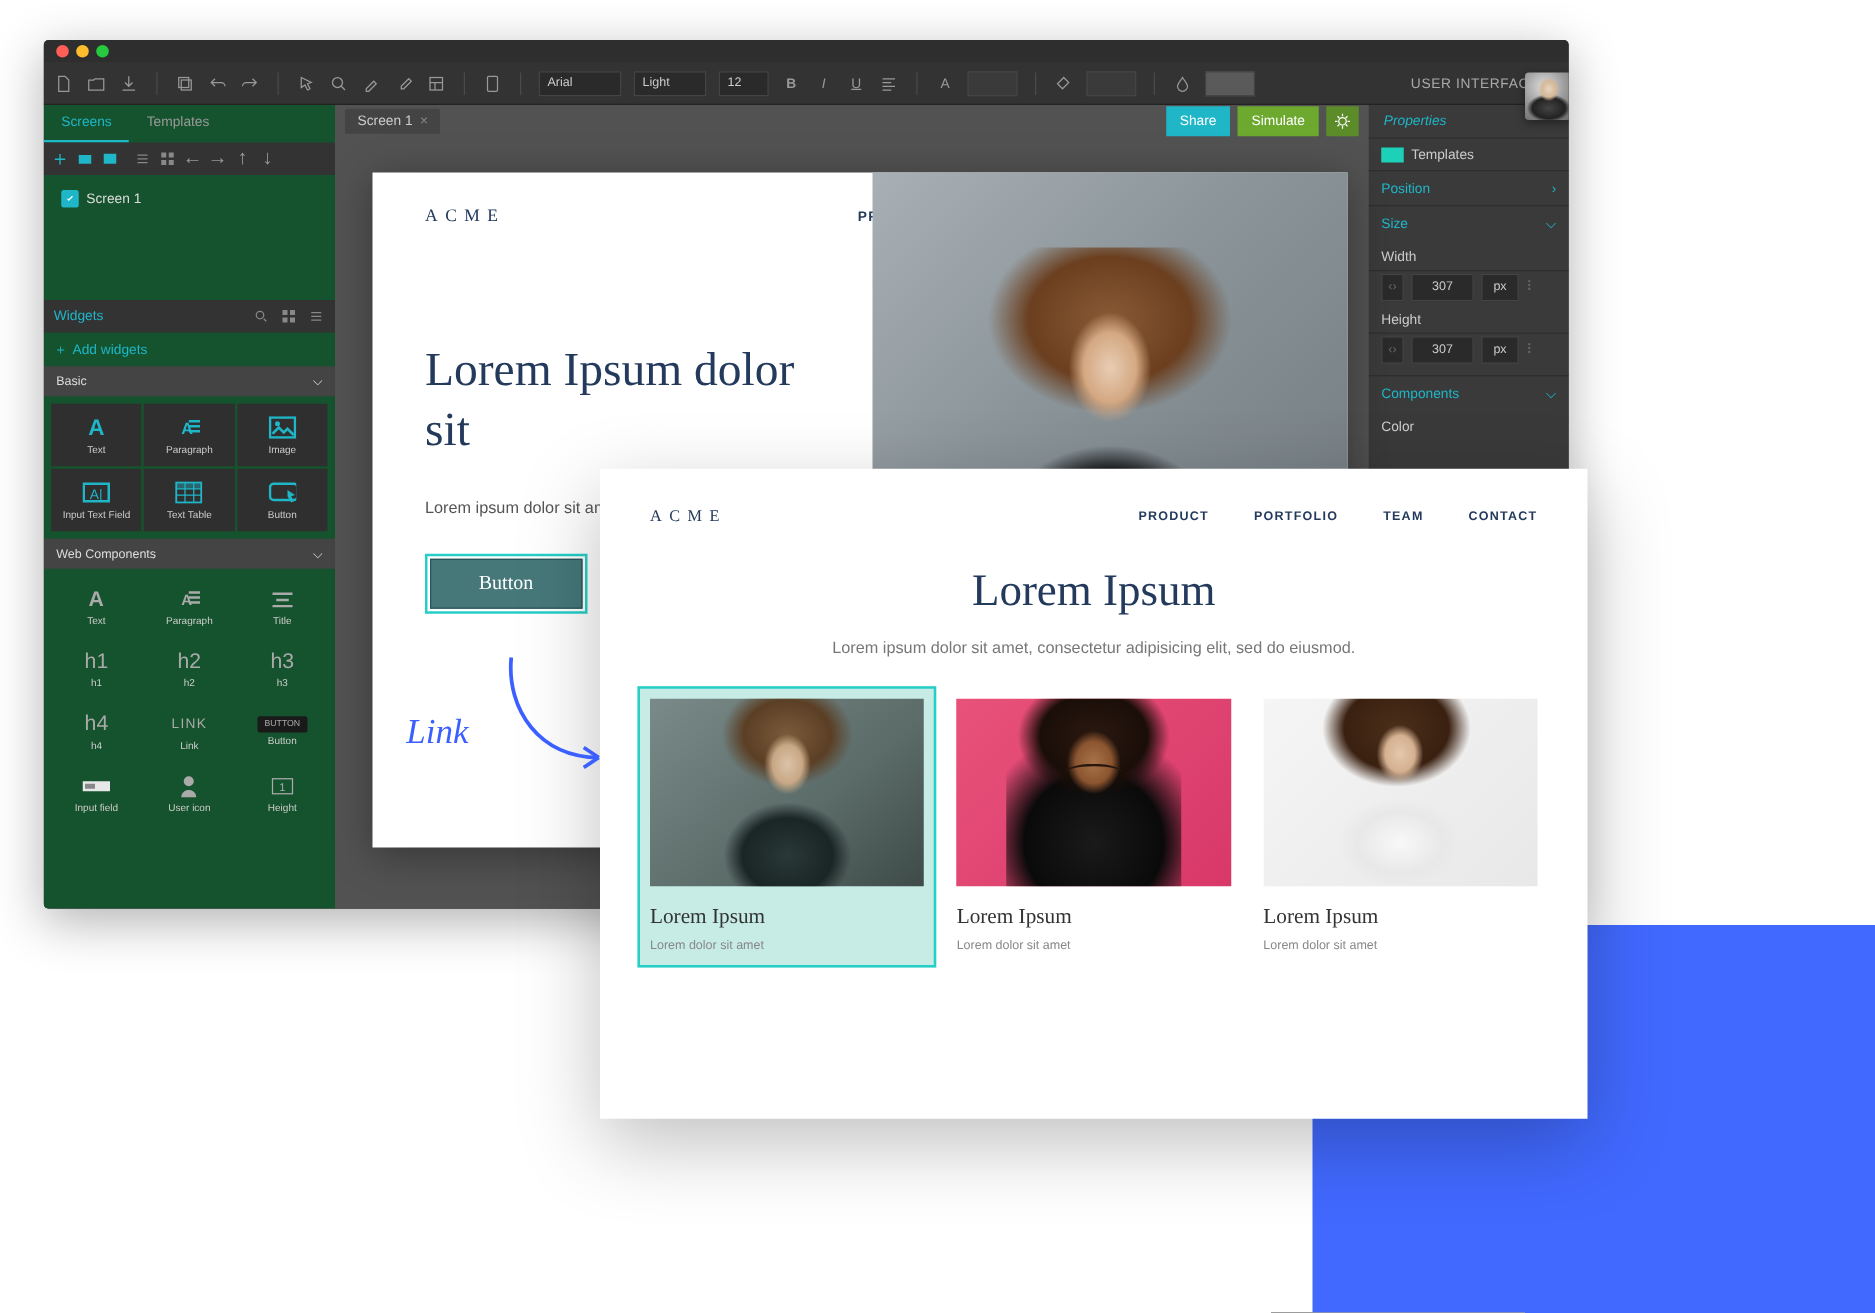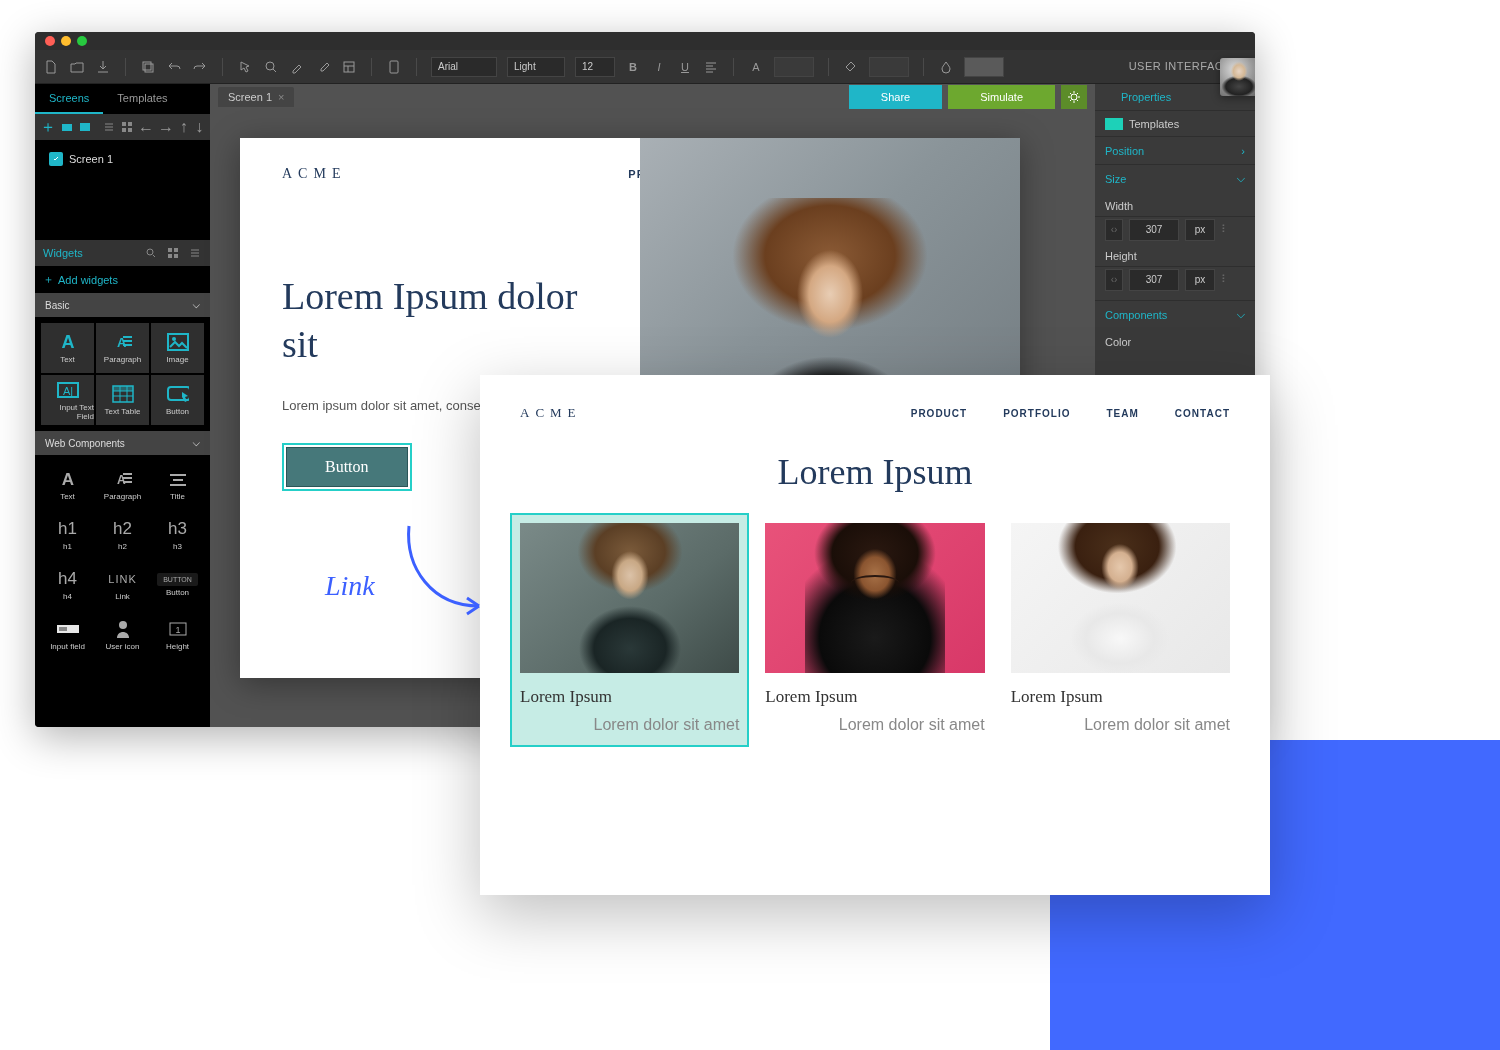--- a/index.html
+++ b/index.html
@@ -23,21 +23,21 @@
 .tool-field { background:#2a2a2a; border:1px solid #444; height:20px; padding:0 6px; display:flex; align-items:center; font-size:10px; color:#ccc; min-width:40px;}
 .toolbar-right { margin-left:auto; display:flex; align-items:center; gap:10px;}
 .dropdown-ui { color:#aaa; font-size:11px; letter-spacing:.5px; cursor:pointer;}
 .avatar { width:38px; height:38px; border-radius:3px; background: radial-gradient(circle at 40% 30%, #ddd 0%, #999 50%, #666 100%); position:absolute; right:-3px; top:26px; box-shadow:0 2px 8px rgba(0,0,0,.4); overflow:hidden;}
 .avatar::after{content:"";position:absolute;inset:0;background:radial-gradient(ellipse 14px 16px at 50% 35%,#e8d5c4 0%,#d4b896 40%,transparent 60%),radial-gradient(ellipse 22px 14px at 50% 75%,#444 0%,#222 60%,transparent 80%);}
 
 
 .app-body { flex:1; display:flex; overflow:hidden;}
 
 
-.left { width:175px; background:#000000; display:flex; flex-direction:column; color:#ccc;}
+.left { width:233px; background:#14532d; display:flex; flex-direction:column; color:#ccc;}
 .panel-tabs { display:flex; font-size:11px;}
 .panel-tab { padding:8px 14px; color:#999; cursor:pointer;}
 .panel-tab.active { color:#1fb6c8; border-bottom:2px solid #1fb6c8;}
 .panel-toolbar { height:26px; background:#333; display:flex; align-items:center; padding:0 6px; gap:6px; color:#999;}
 .mini-ico{width:14px;height:14px;cursor:pointer;display:flex;align-items:center;justify-content:center;}
 .screens-list { padding:6px 8px; flex:0 0 100px;}
 .screen-item { display:flex; align-items:center; gap:6px; padding:6px; font-size:11px; color:#ddd; cursor:pointer;}
 .screen-thumb{width:14px;height:14px;background:#1fb6c8;border-radius:2px;display:flex;align-items:center;justify-content:center;}
 
 .widgets-header { height:26px; background:#333; display:flex; align-items:center; padding:0 8px; font-size:11px; color:#1fb6c8; gap:6px;}
@@ -51,42 +51,42 @@
 .wic{width:22px;height:22px;display:flex;align-items:center;justify-content:center;color:#1fb6c8;}
 .wic.gray{color:#aaa;}
 .wic.darkbtn{background:#1a1a1a;padding:3px 6px;font-size:7px;color:#aaa;width:auto;height:auto;border-radius:2px;}
 
 
 .center { flex:1; background:#525252; display:flex; flex-direction:column; position:relative;}
 .canvas-topbar { height:26px; display:flex; align-items:center; padding:0 8px; gap:8px;}
 .canvas-tab { background:#444; color:#ccc; font-size:11px; padding:4px 10px; display:flex; align-items:center; gap:6px; border-radius:2px 2px 0 0;}
 .canvas-tab .x{cursor:pointer;color:#888;}
 .action-buttons { margin-left:auto; display:flex; gap:6px;}
-.action-btn { height:24px; padding:0 32px; font-size:11px; color:#fff; display:flex; align-items:center; cursor:pointer;}
+.action-btn { height:24px; padding:0 11px; font-size:11px; color:#fff; display:flex; align-items:center; cursor:pointer;}
 .action-btn.share{background:#1fb6c8;}
 .action-btn.sim{background:#6da82f;}
 .action-btn.gear{background:#5c8c29;padding:0 6px;}
 
 .canvas-area { flex:1; position:relative; }
 .design-screen1 { position:absolute; left:30px; top:28px; width:780px; height:540px; background:#fff; box-shadow:0 6px 30px rgba(0,0,0,.35);}
 .ds-header{display:flex;align-items:center;padding:28px 42px;gap:40px;}
 .ds-logo{font-family:Georgia,serif;letter-spacing:6px;font-size:14px;color:#233a5c;}
 .ds-nav{margin-left:auto;display:flex;gap:40px;}
 .ds-nav a{font-size:11px;letter-spacing:1px;color:#233a5c;text-decoration:none;font-weight:600;}
 .ds-hero{position:absolute;right:0;top:0;width:380px;height:400px;background:linear-gradient(135deg,#a9b0b5 0%,#8a9499 40%,#6d767b 100%);overflow:hidden;}
 .ds-hero::before{content:"";position:absolute;left:50%;top:55%;transform:translate(-50%,-50%);width:260px;height:320px;background:radial-gradient(ellipse 60px 80px at 50% 30%,#e8cdb4 0%,#d4a882 35%,transparent 55%),radial-gradient(ellipse 130px 100px at 50% 18%,#8a5a35 0%,#6b3f1f 50%,transparent 75%),radial-gradient(ellipse 110px 90px at 50% 72%,#1a1a1a 0%,#0a0a0a 55%,transparent 80%);}
 .ds-content{position:absolute;left:42px;top:135px;width:340px;}
 .ds-title{font-family:Georgia,serif;font-size:38px;line-height:1.25;color:#233a5c;}
 .ds-para{margin-top:28px;font-size:13px;color:#555;line-height:1.6;}
 .ds-button-wrap{margin-top:26px;display:inline-block;border:2px solid #25cfc8;padding:2px;}
 .ds-button{background:#46787a;color:#fff;font-family:Georgia,serif;font-size:16px;padding:10px 38px;border:1px solid #2a5557;cursor:pointer;}
 
 
 .right { width:160px; background:#3a3a3a; color:#ccc; font-size:11px;}
-.right-hdr{height:26px;display:flex;align-items:center;padding:0 26px;color:#1fb6c8;}
+.right-hdr{height:26px;display:flex;align-items:center;padding:0 12px;color:#1fb6c8;font-style:italic;}
 .prop-row{height:26px;display:flex;align-items:center;padding:0 10px;gap:6px;border-top:1px solid #2e2e2e;}
 .prop-section{height:28px;display:flex;align-items:center;justify-content:space-between;padding:0 10px;color:#1fb6c8;border-top:1px solid #2e2e2e;cursor:pointer;}
 .swatch{width:18px;height:12px;background:#1dd1b8;}
 .prop-field{background:#2a2a2a;border:1px solid #444;height:22px;display:flex;align-items:center;justify-content:center;font-size:10px;color:#ccc;}
 .prop-field.num{width:50px;}
 .prop-field.unit{width:30px;}
 .prop-field.sel{width:18px;color:#666;}
 .prop-lock{width:14px;color:#666;}
 .prop-label{padding:8px 10px 4px;color:#ccc;font-size:11px;}
 
@@ -103,21 +103,21 @@
 .card.sel{border:2px solid #25cfc8;background:#c6ece5;padding:8px;margin:-10px;}
 .card-img{height:150px;background:#b8b0a8;position:relative;overflow:hidden;}
 .card-img.c1{background:linear-gradient(140deg,#7a8a88 0%,#5b6b68 60%,#3e4b48 100%);}
 .card-img.c1::before{content:"";position:absolute;left:50%;top:55%;transform:translate(-50%,-50%);width:140px;height:170px;background:radial-gradient(ellipse 34px 44px at 50% 32%,#dbc2a8 0%,#c8a885 35%,transparent 55%),radial-gradient(ellipse 70px 55px at 50% 18%,#7a5a3a 0%,#5b3f25 50%,transparent 75%),radial-gradient(ellipse 60px 50px at 50% 75%,#2a3838 0%,#1a2525 60%,transparent 85%);}
 .card-img.c2{background:linear-gradient(135deg,#e8527a 0%,#d83868 100%);}
 .card-img.c2::before{content:"";position:absolute;left:50%;top:50%;transform:translate(-50%,-50%);width:140px;height:160px;background:radial-gradient(ellipse 36px 42px at 50% 35%,#a87248 0%,#8b5530 40%,transparent 60%),radial-gradient(ellipse 78px 62px at 50% 22%,#2a1810 0%,#1a0e08 55%,transparent 78%),radial-gradient(circle at 50% 75%,#1a1a1a 0%,#0a0a0a 40%,transparent 65%);}
 .card-img.c2::after{content:"";position:absolute;left:50%;top:40%;transform:translate(-50%,-50%);width:48px;height:14px;border-top:2px solid #2a1810;border-radius:50% 50% 0 0;}
 .card-img.c3{background:linear-gradient(135deg,#f5f5f5 0%,#e8e8e8 100%);}
 .card-img.c3::before{content:"";position:absolute;left:50%;top:52%;transform:translate(-50%,-50%);width:140px;height:170px;background:radial-gradient(ellipse 34px 42px at 50% 30%,#e5c8ac 0%,#d4b090 35%,transparent 55%),radial-gradient(ellipse 76px 60px at 48% 18%,#4a2f1a 0%,#3a2010 55%,transparent 78%),radial-gradient(ellipse 62px 45px at 50% 72%,#f8f8f8 0%,#e8e8e8 55%,transparent 80%);}
 .card-t{font-family:Georgia,serif;font-size:17px;color:#333;margin-top:14px;}
-.card-p{font-size:16px;color:#888;line-height:1.5;margin-top:6px;text-align:right;}
+.card-p{font-size:10px;color:#888;line-height:1.5;margin-top:6px;}
 
 
 .link-anno{position:absolute;left:325px;top:570px;pointer-events:none;}
 .link-text{font-family:Georgia,serif;font-style:italic;font-size:28px;color:#3c60ff;}
 .link-arrow{position:absolute;left:72px;top:-52px;}
 
 svg{display:block;}
 </style>
 </head>
 <body>
@@ -550,20 +550,21 @@
   <div class="s2-header">
     <div class="s2-logo">ACME</div>
     <div class="s2-nav">
       <a>PRODUCT</a>
       <a>PORTFOLIO</a>
       <a>TEAM</a>
       <a>CONTACT</a>
     </div>
   </div>
   <div class="s2-title">Lorem Ipsum</div>
+  <div class="s2-sub">Lorem ipsum dolor sit amet, consectetur adipisicing elit, sed do eiusmod.</div>
   <div class="s2-cards">
     <div class="card sel">
       <div class="card-img c1"></div>
       <div class="card-t">Lorem Ipsum</div>
       <div class="card-p">Lorem dolor sit amet</div>
     </div>
     <div class="card">
       <div class="card-img c2"></div>
       <div class="card-t">Lorem Ipsum</div>
       <div class="card-p">Lorem dolor sit amet</div>

